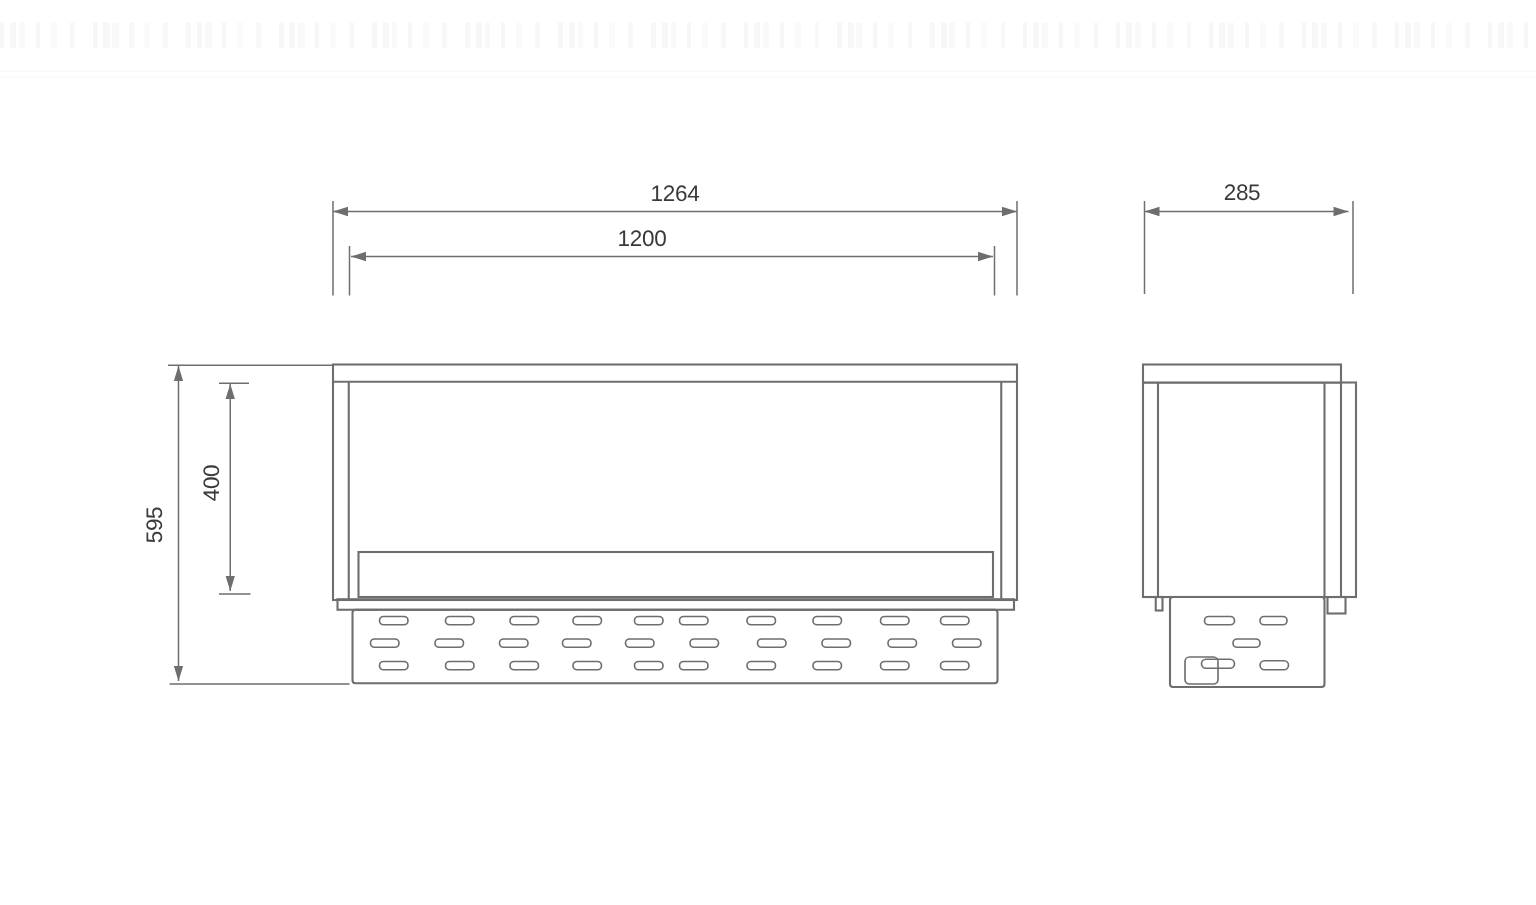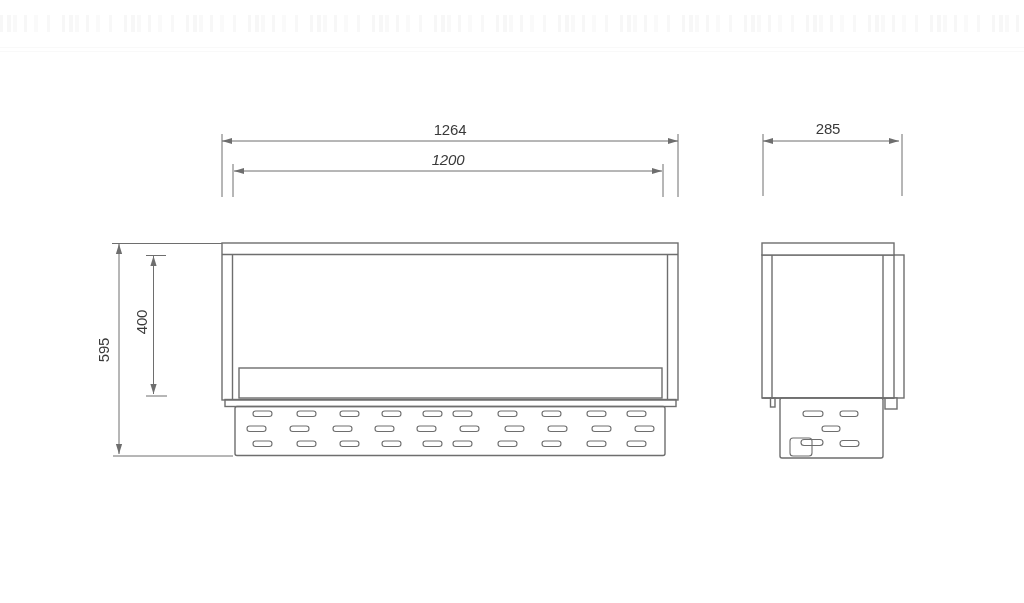--- a/index.html
+++ b/index.html
@@ -154,21 +154,21 @@
       <g>
         <line x1="146" y1="255.5" x2="166" y2="255.5"></line>
         <line x1="146" y1="396" x2="167" y2="396"></line>
         <line x1="153.5" y1="256" x2="153.5" y2="394" marker-start="url(#arr)" marker-end="url(#arr)"></line>
       </g>
     </g>
   </svg>
 
   <div class="dim-label" style="left:410px;top:122px;width:80px;">1264</div>
 
-  <div class="dim-label" style="left:408px;top:152px;width:80px;font-style:italic;">1200</div>
+  <div class="dim-label" style="left:388px;top:152px;width:80px;">1200</div>
 
   <div class="dim-label" style="left:788px;top:121px;width:80px;">285</div>
 
   <div class="dim-label vert" style="left:74px;top:342px;width:60px;">595</div>
 
   <div class="dim-label vert" style="left:112px;top:314px;width:60px;">400</div>
 
 </div>
 
 </body></html>

